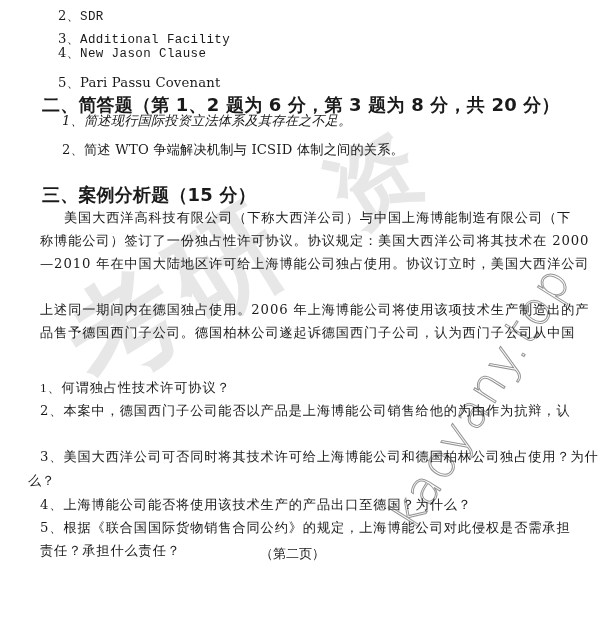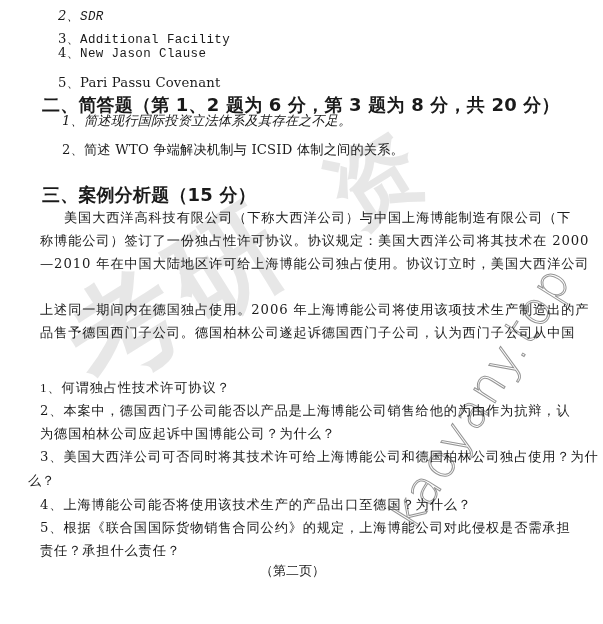--- a/index.html
+++ b/index.html
@@ -5,37 +5,37 @@
   html, body { margin: 0; padding: 0; }
   body {
     width: 603px; height: 624px; background: #ffffff; position: relative; overflow: hidden;
     font-family: "DejaVu Serif", "Liberation Serif", serif; color: #1a1a1a;
   }
   .page { position: absolute; left: 0; top: 0; width: 603px; height: 624px; }
   .line { position: absolute; white-space: nowrap; font-size: 13.2px; line-height: 18px; letter-spacing: 0.2px; }
   .mono { font-family: "Liberation Mono", "DejaVu Sans Mono", monospace; font-size: 12.5px; letter-spacing: 0.4px; }
   .heading { font-family: "DejaVu Sans", "Liberation Sans", sans-serif; font-weight: bold; font-size: 18px; }
   .just { letter-spacing: 0.9px; }
-  .footer { position: absolute; left: 0; width: 585px; text-align: center; top: 562px; font-size: 13px; }
+  .footer { position: absolute; left: 0; width: 585px; text-align: center; top: 545px; font-size: 13px; }
   .wm { position: absolute; color: rgba(120,120,120,0.18); pointer-events: none; white-space: nowrap; }
   .wm-cal { font-family: "DejaVu Serif", serif; font-size: 110px; font-weight: bold; transform: rotate(-32deg); left: 60px; top: 220px; letter-spacing: 10px; }
   .wm-cal2 { font-family: "DejaVu Serif", serif; font-size: 90px; font-weight: bold; transform: rotate(-32deg); left: 330px; top: 120px; }
   .wm-url { font-family: "DejaVu Sans", sans-serif; font-size: 46px; color: rgba(60,60,60,0.45); -webkit-text-stroke: 0; transform: rotate(-58deg); left: 330px; top: 370px; letter-spacing: 2px; font-weight: 300; }
   .wm-url span { color: transparent; -webkit-text-stroke: 1px rgba(60,60,60,0.55); }
 </style>
 </head>
 <body>
 
 <div class="page">
 
   <div class="wm wm-cal">考研</div>
   <div class="wm wm-cal2">资</div>
   <div class="wm wm-url"><span>kaoyany.top</span></div>
 
-  <div class="line" style="left:58px;top:7px;font-style:italic;">
+  <div class="line" style="left:58px;top:7px;">
     <span>2、</span><span class="mono">SDR</span>
   </div>
   <div class="line" style="left:58px;top:30px;">
     <span>3、</span><span class="mono">Additional Facility</span>
   </div>
   <div class="line" style="left:58px;top:44px;">
     <span>4、</span><span class="mono">New Jason Clause</span>
   </div>
   <div class="line" style="left:58px;top:74px;">
     <span>5、</span><span>Pari Passu Covenant</span>
@@ -47,21 +47,20 @@
 
   <div class="line heading" style="left:42px;top:186px;">三、案例分析题（15 分）</div>
   <div class="line just" style="left:64px;top:209px;">美国大西洋高科技有限公司（下称大西洋公司）与中国上海博能制造有限公司（下</div>
   <div class="line just" style="left:40px;top:232px;">称博能公司）签订了一份独占性许可协议。协议规定：美国大西洋公司将其技术在 2000</div>
   <div class="line just" style="left:40px;top:255px;">—2010 年在中国大陆地区许可给上海博能公司独占使用。协议订立时，美国大西洋公司</div>
   <div class="line just" style="left:40px;top:301px;">上述同一期间内在德国独占使用。2006 年上海博能公司将使用该项技术生产制造出的产</div>
   <div class="line just" style="left:40px;top:324px;">品售予德国西门子公司。德国柏林公司遂起诉德国西门子公司，认为西门子公司从中国</div>
 
   <div class="line just" style="left:40px;top:379px;font-family:Liberation Serif, serif;">1、何谓独占性技术许可协议？</div>
   <div class="line just" style="left:40px;top:402px;">2、本案中，德国西门子公司能否以产品是上海博能公司销售给他的为由作为抗辩，认</div>
-  <div class="line just" style="left:40px;top:425px;">为德国柏林公司应起诉中国博能公司？为什么？</div>
   <div class="line just" style="left:40px;top:448px;">3、美国大西洋公司可否同时将其技术许可给上海博能公司和德国柏林公司独占使用？为什</div>
   <div class="line" style="left:28px;top:472px;">么？</div>
   <div class="line just" style="left:40px;top:496px;">4、上海博能公司能否将使用该技术生产的产品出口至德国？为什么？</div>
   <div class="line just" style="left:40px;top:519px;">5、根据《联合国国际货物销售合同公约》的规定，上海博能公司对此侵权是否需承担</div>
   <div class="line just" style="left:40px;top:542px;">责任？承担什么责任？</div>
 
   <div class="footer">（第二页）</div>
 </div>
 
 </body></html>

